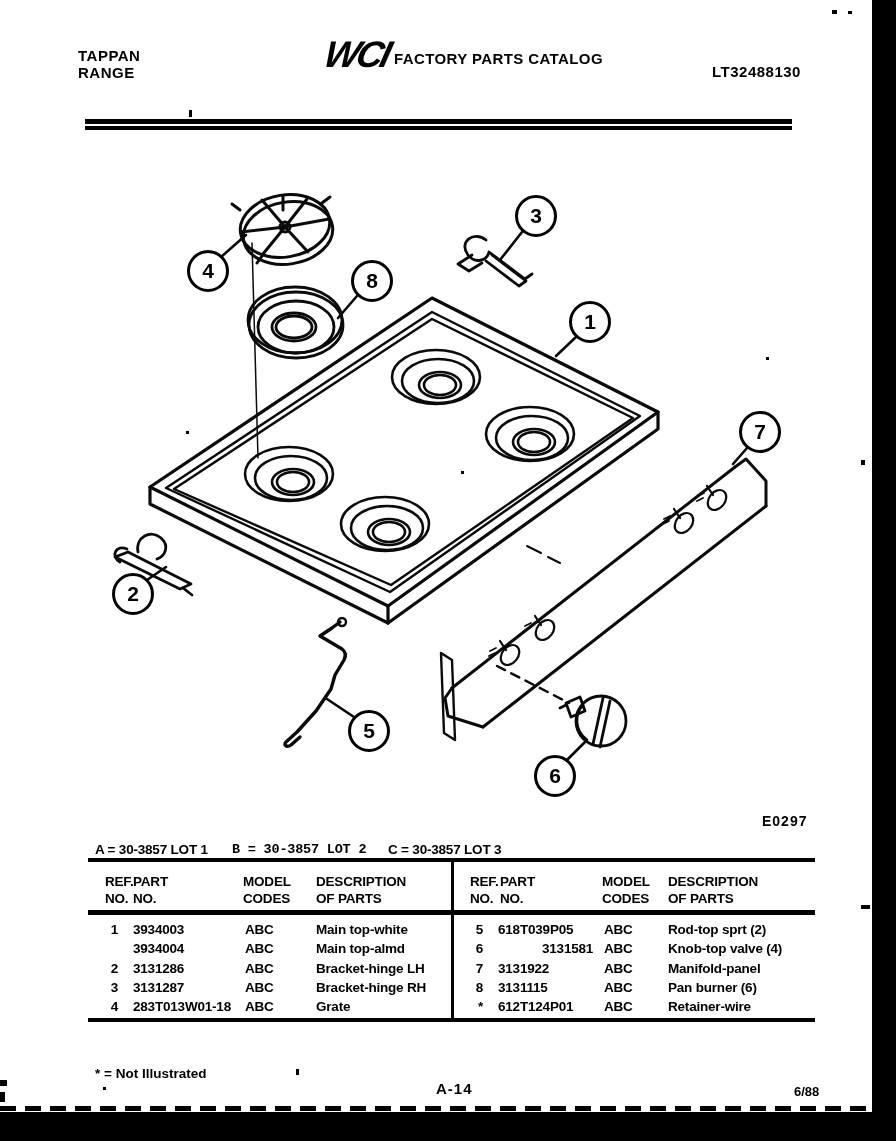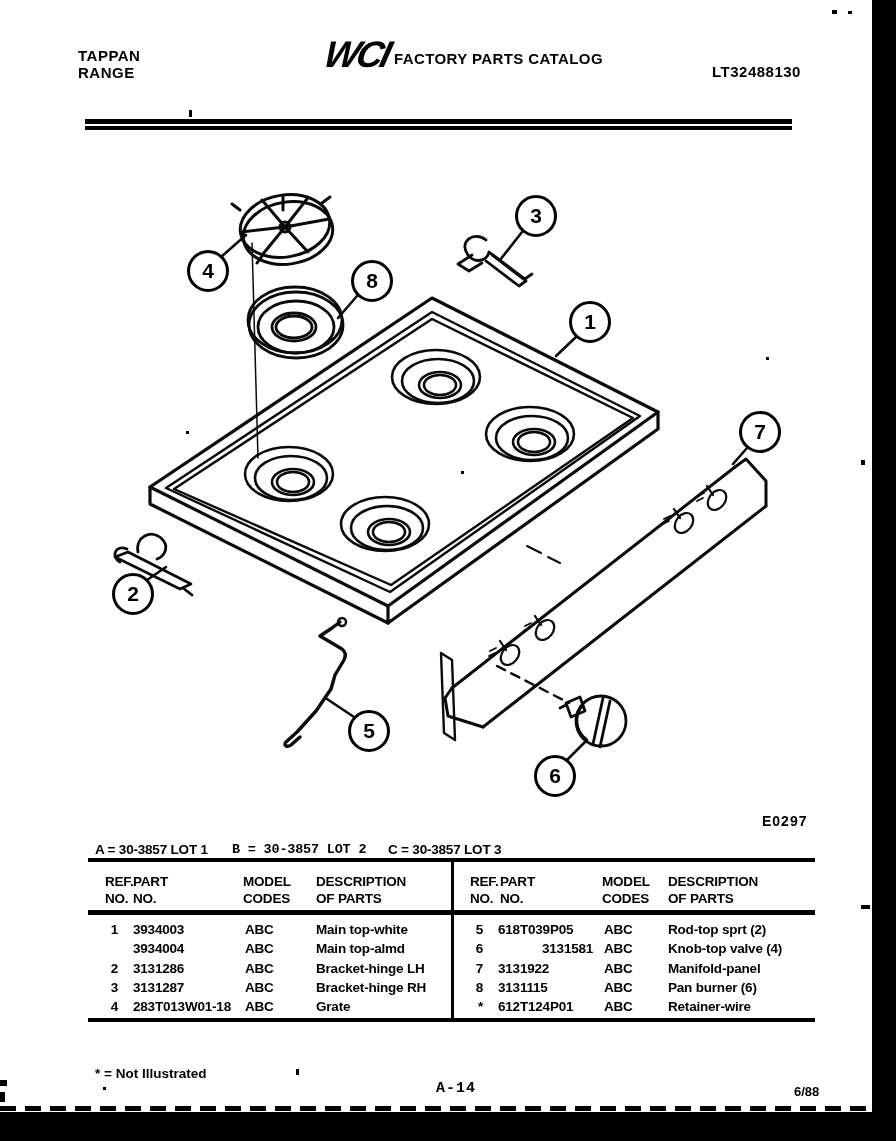--- a/index.html
+++ b/index.html
@@ -24,21 +24,21 @@
   }
   
   .fig-code{left:762px;top:813px;font-size:14px;font-weight:bold;letter-spacing:1px;}
   
   .lot{top:842px;font-size:13.5px;font-weight:bold;letter-spacing:-.2px;}
   
   .th,.td{position:absolute;font-size:13.5px;font-weight:bold;letter-spacing:-.2px;white-space:nowrap;}
   .th{line-height:16.5px;}
   
   .foot-note{left:95px;top:1066px;font-size:13.5px;font-weight:bold;}
-  .foot-page{left:436px;top:1080px;font-size:15px;font-weight:bold;letter-spacing:1px;font-family:Liberation Mono, monospace;}
+  .foot-page{left:436px;top:1080px;font-size:15px;font-weight:bold;letter-spacing:1px;}
   .foot-date{left:794px;top:1084px;font-size:13px;font-weight:bold;}
   
   .band-right{left:872px;top:0;width:24px;height:1141px;background:#000;}
   .band-bottom{left:0;top:1112px;width:896px;height:29px;background:#000;}
   .speck-row{left:0;top:1106px;width:896px;height:5px;
     background:repeating-linear-gradient(90deg,#000 0 16px,transparent 16px 25px);}
   .speck{background:#000;}
   svg{position:absolute;left:0;top:0;}
 </style>
 </head>

